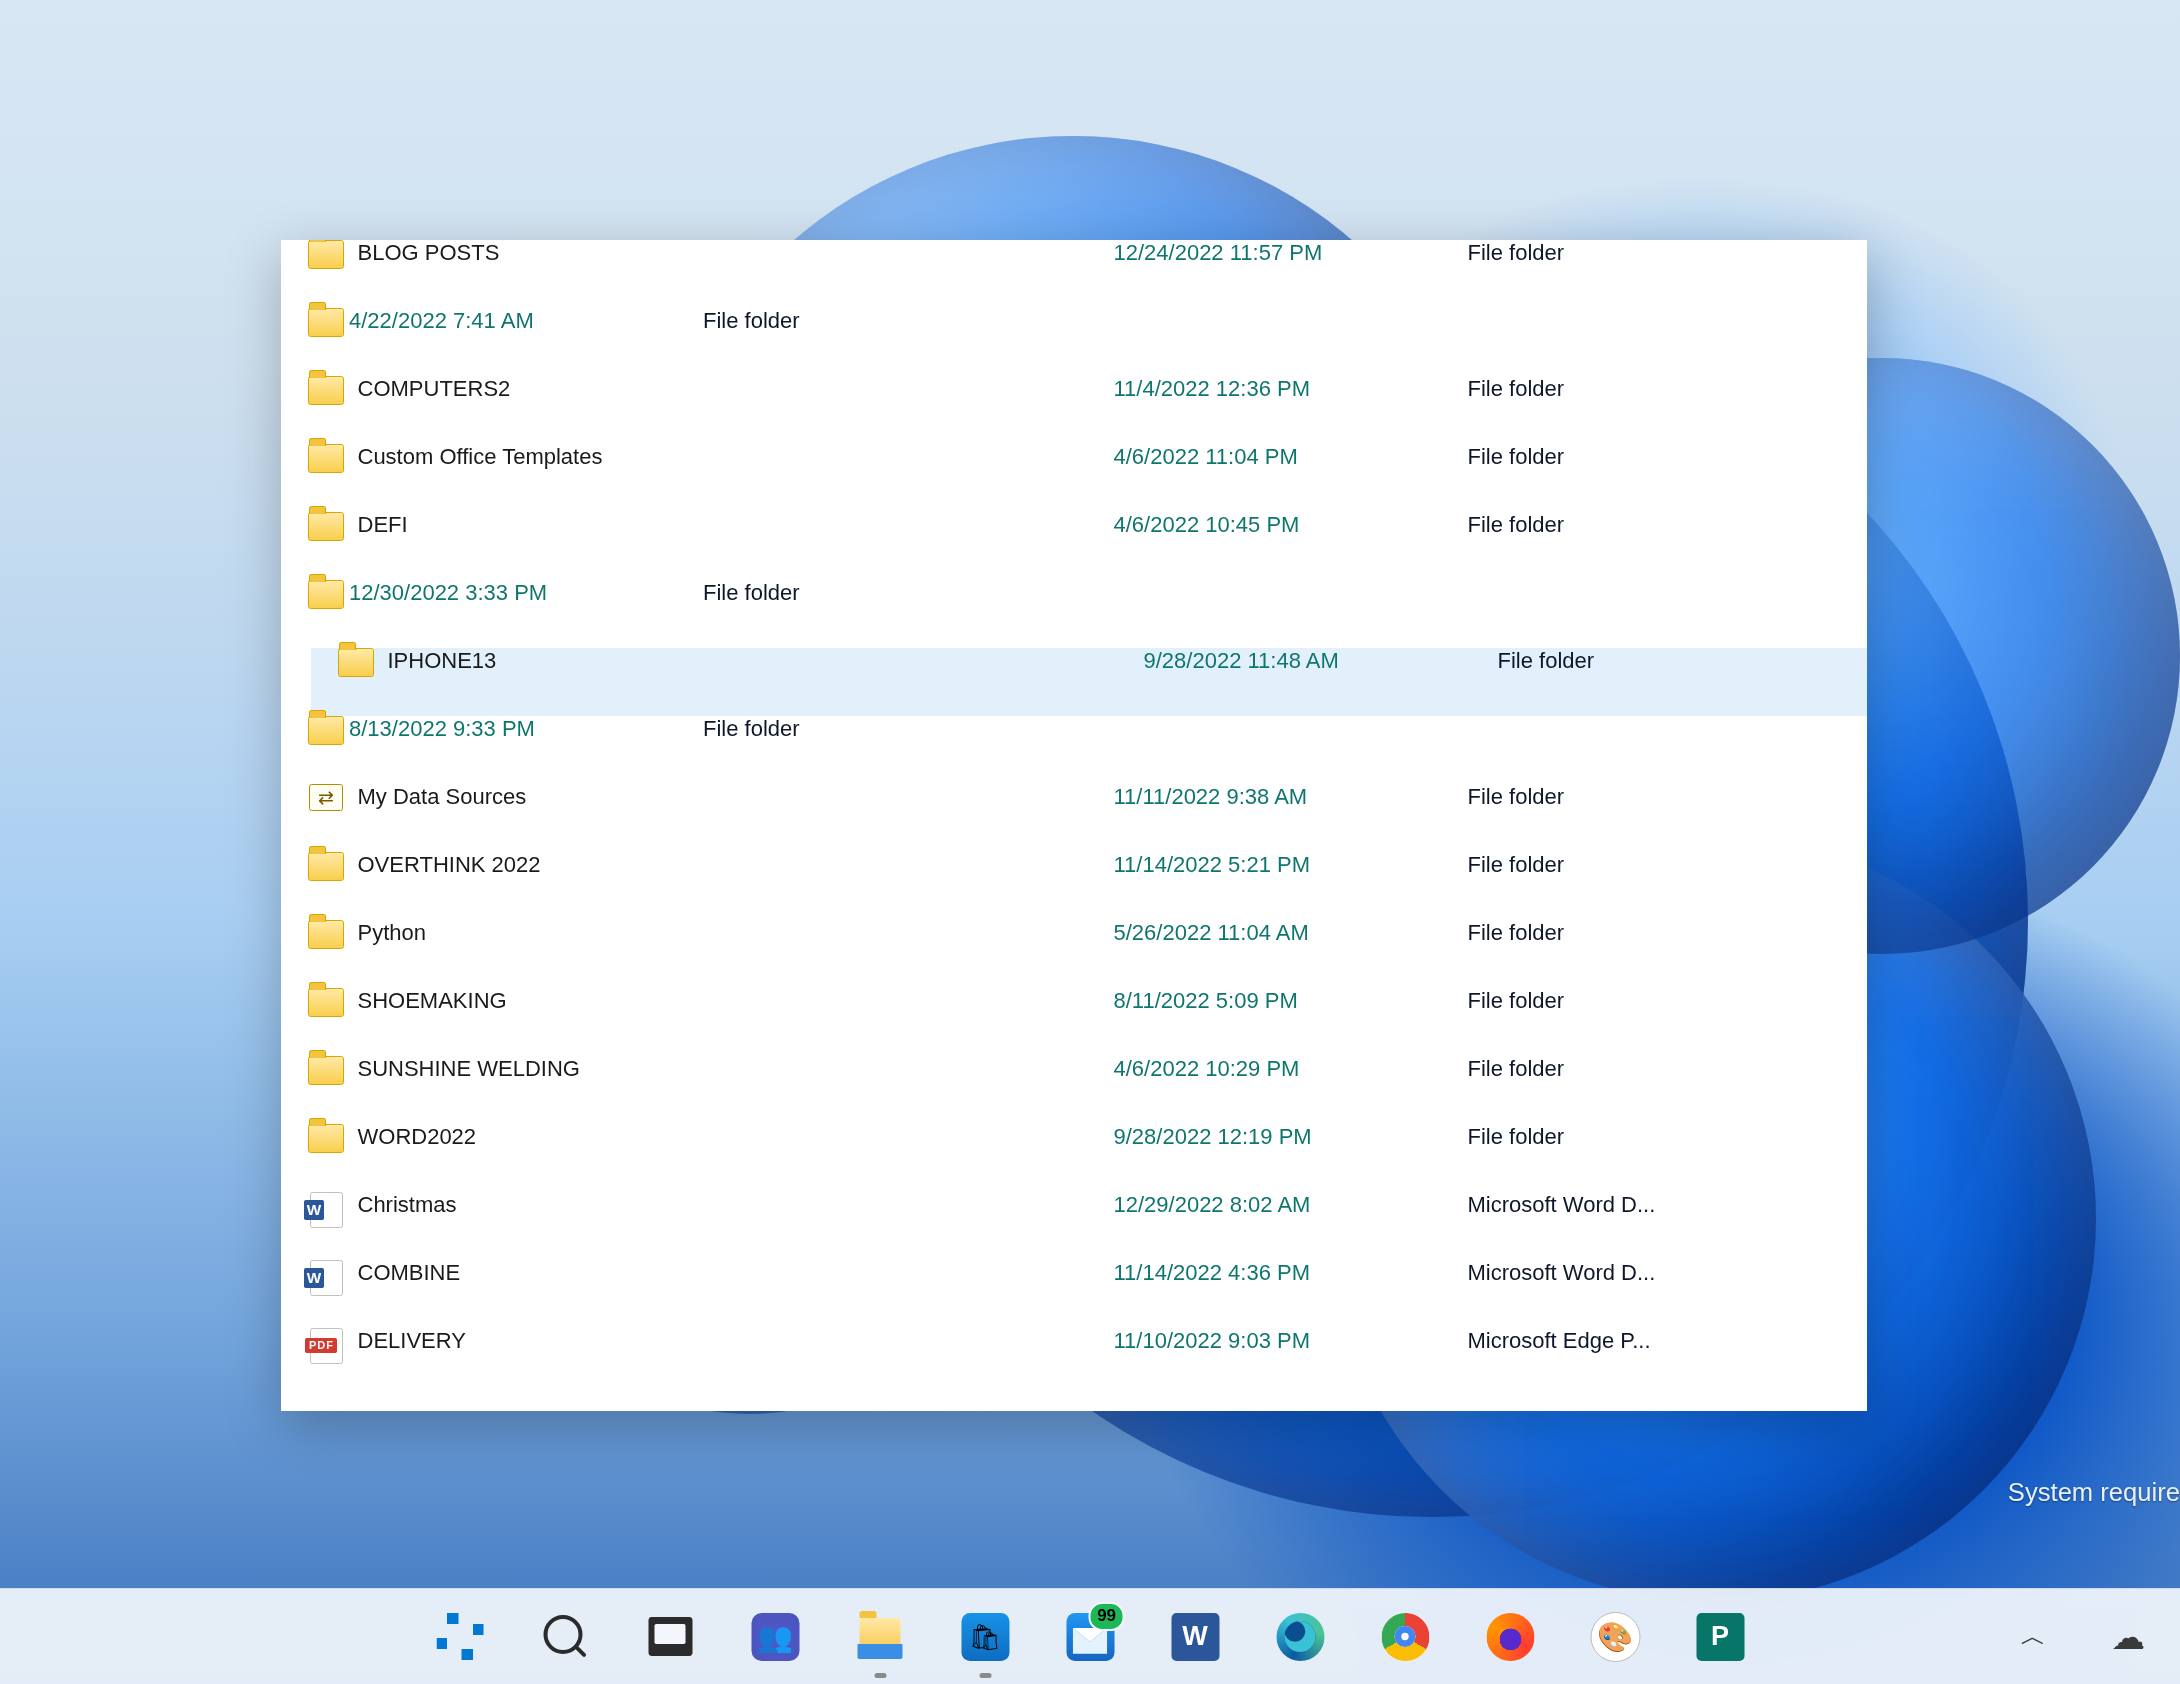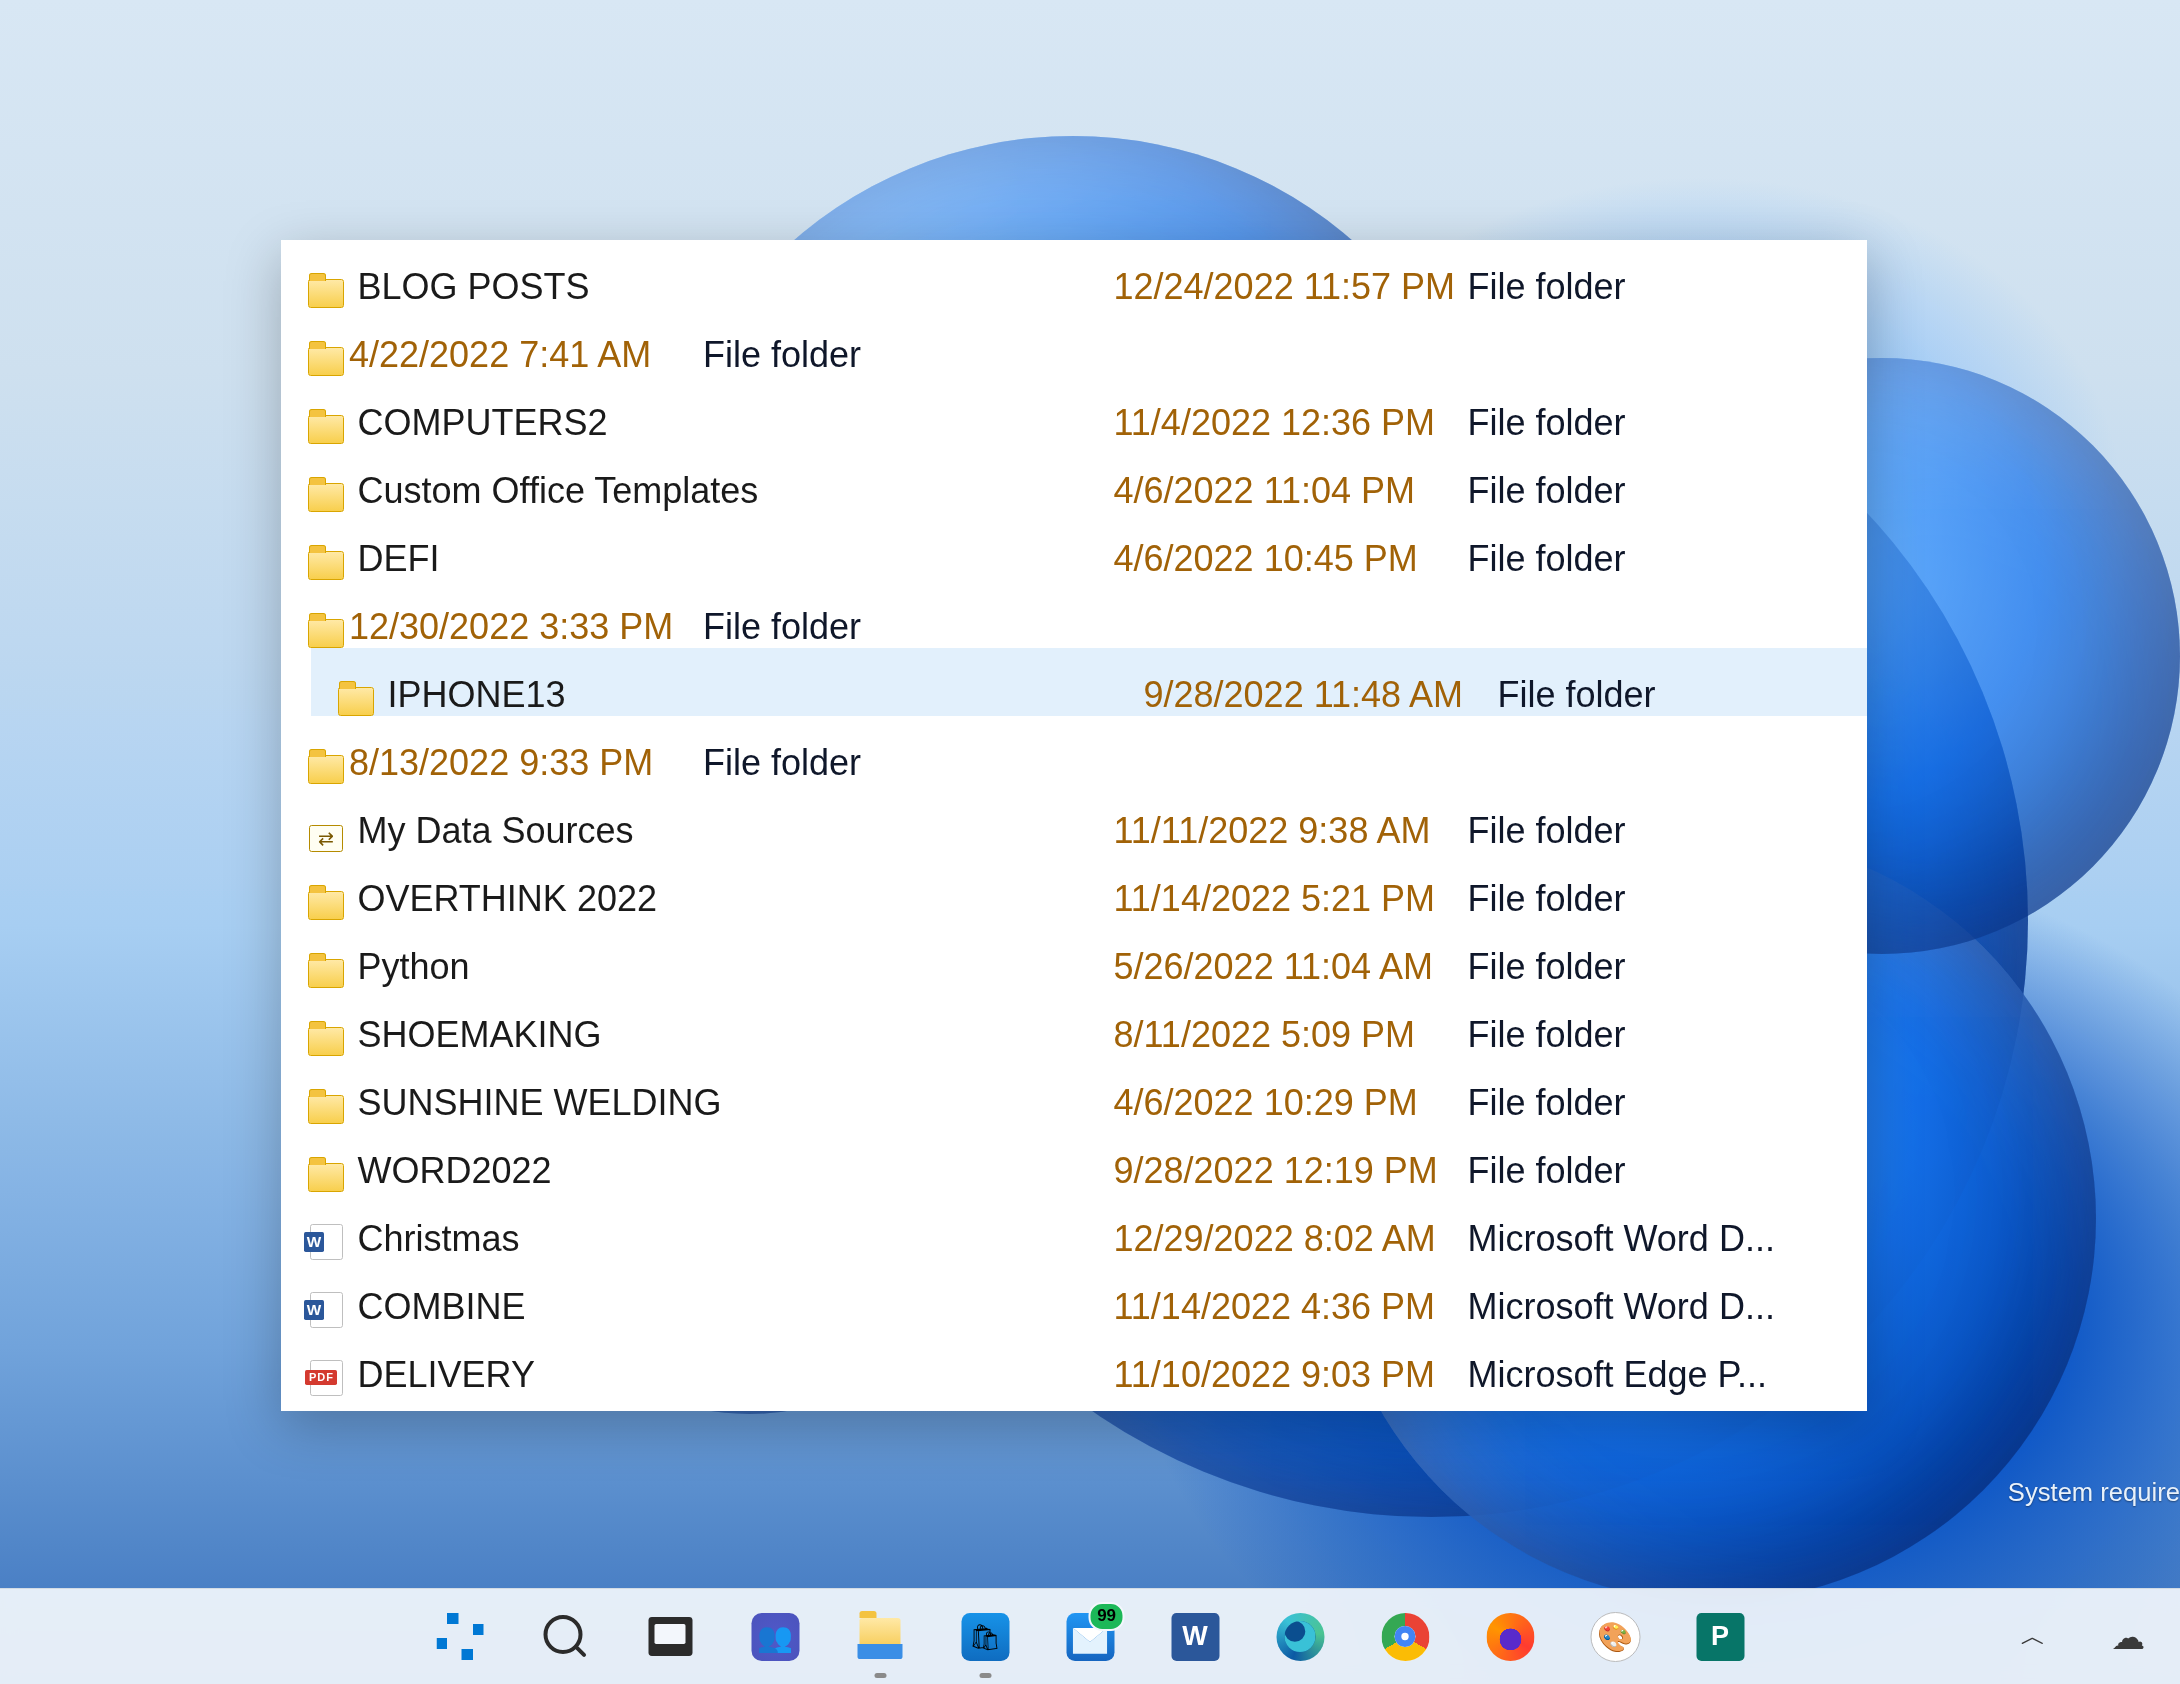--- a/index.html
+++ b/index.html
@@ -40,31 +40,31 @@
     top: 240px;
     width: 1586px;
     height: 1171px;
     background: #ffffff;
     box-shadow: 0 15.3px 51px rgba(0,0,0,.25);
     overflow: hidden;
   }
   .file-list { width:100%; }
   .row {
     display: flex;
-    align-items: flex-end;
+    align-items: flex-start;
     height: 68px;
     padding: 0 12px 0 22px;
-    font-size: 36px;
+    font-size: 22px;
     color: #1a1a1a;
     white-space: nowrap;
   }
   .row.selected { background: #e2f0fc; margin-left: 30px; }
   .row .iconCell { width: 46px; display:flex; align-items:center; justify-content:center; }
   .row .nameCell { flex: 0 0 756px; padding-left: 8.5px; overflow:hidden; text-overflow:ellipsis; }
-  .row .dateCell { flex: 0 0 354px; color:#a16207; }
+  .row .dateCell { flex: 0 0 354px; color:#0f766e; }
   .row .typeCell { flex: 1 1 auto; color:#0f172a; overflow:hidden; text-overflow:ellipsis; }
 
   
   .ic { width:34px; height:27px; display:block; }
   .ic-folder { background: linear-gradient(180deg,#ffe9a6 0%, #f8cf4d 100%); border:0.9px solid #d9a500; border-radius:2.6px; position:relative; }
   .ic-folder::before { content:""; position:absolute; left:0; top:-6.8px; width:15.3px; height:6.8px; background:#f4c340; border:0.9px solid #d9a500; border-bottom:none; border-radius:2.6px 2.6px 0 0; }
   .ic-datasource { width:34px; height:27px; background:#fffef2; border:1.7px solid #b58b00; border-radius:2.6px; position:relative; box-sizing:border-box; }
   .ic-datasource::after { content:"⇄"; position:absolute; inset:0; display:flex; align-items:center; justify-content:center; font-size:19px; color:#7a5800; }
   .ic-word { width:31px; height:34px; background:#fff; border:0.9px solid #bfbfbf; border-radius:2.6px; position:relative; }
   .ic-word::after { content:"W"; position:absolute; left:-6.8px; top:6.8px; width:20.4px; height:20.4px; background:#2b579a; color:#fff; font-weight:700; font-size:15.3px; display:flex; align-items:center; justify-content:center; border-radius:1.7px; }

